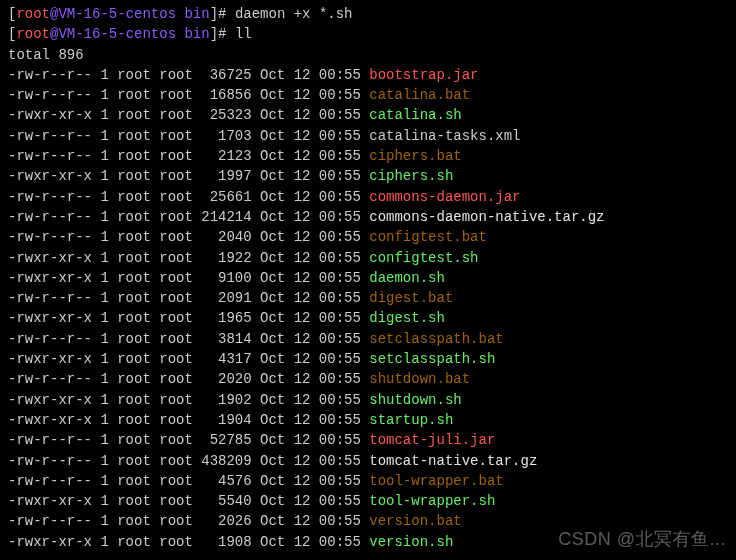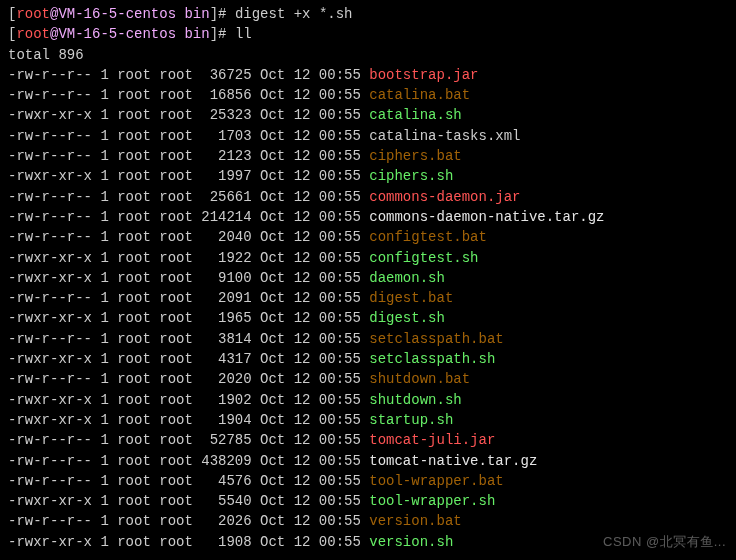--- a/index.html
+++ b/index.html
@@ -17,46 +17,46 @@
       width: 736px;
       height: 560px;
       overflow: hidden;
       position: relative;
     }
     .line {
       white-space: pre;
     }
     .prompt-open { color: #cccccc; }
     .prompt-user { color: #ff5555; margin-top: 32px; }
-    .prompt-host { color: #f0abfc; }
+    .prompt-host { color: #8b5cf6; }
     .cmd { color: #cccccc; }
     .file-entry {
       white-space: pre;
     }
     .perm { color: #cccccc; }
     .fname-jar { color: #ff5555; }
     .fname-bat { color: #a16207; }
     .fname-sh { color: #66ee66; font-weight: normal; }
     .fname-xml { color: #cccccc; }
     .fname-tgz { color: #e5e5e5; }
     .watermark {
       position: absolute;
       bottom: 8px;
       right: 10px;
       color: rgba(200,200,200,0.45);
       font-family: Arial, sans-serif;
-      font-size: 13px;
+      font-size: 18px;
       letter-spacing: 0.5px;
     }
   </style>
 </head>
 <body>
 
 <div id="terminal">
-    <div class="line"><span class="prompt-open">[</span><span class="prompt-user">root</span><span class="prompt-host">@VM-16-5-centos bin</span><span class="prompt-open">]</span><span class="prompt-open"># </span><span class="cmd">digest +x *.sh</span></div>
+    <div class="line"><span class="prompt-open">[</span><span class="prompt-user">root</span><span class="prompt-host">@VM-16-5-centos bin</span><span class="prompt-open">]</span><span class="prompt-open"># </span><span class="cmd">daemon +x *.sh</span></div>
     <div class="line"><span class="prompt-open">[</span><span class="prompt-user">root</span><span class="prompt-host">@VM-16-5-centos bin</span><span class="prompt-open">]</span><span class="prompt-open"># </span><span class="cmd">ll</span></div>
     <div class="line">total 896</div>
     <div class="file-entry"><span class="perm">-rw-r--r-- 1 root root  36725 Oct 12 00:55 </span><span class="fname-jar">bootstrap.jar</span></div>
     <div class="file-entry"><span class="perm">-rw-r--r-- 1 root root  16856 Oct 12 00:55 </span><span class="fname-bat">catalina.bat</span></div>
     <div class="file-entry"><span class="perm">-rwxr-xr-x 1 root root  25323 Oct 12 00:55 </span><span class="fname-sh">catalina.sh</span></div>
     <div class="file-entry"><span class="perm">-rw-r--r-- 1 root root   1703 Oct 12 00:55 </span><span class="fname-xml">catalina-tasks.xml</span></div>
     <div class="file-entry"><span class="perm">-rw-r--r-- 1 root root   2123 Oct 12 00:55 </span><span class="fname-bat">ciphers.bat</span></div>
     <div class="file-entry"><span class="perm">-rwxr-xr-x 1 root root   1997 Oct 12 00:55 </span><span class="fname-sh">ciphers.sh</span></div>
     <div class="file-entry"><span class="perm">-rw-r--r-- 1 root root  25661 Oct 12 00:55 </span><span class="fname-jar">commons-daemon.jar</span></div>
     <div class="file-entry"><span class="perm">-rw-r--r-- 1 root root 214214 Oct 12 00:55 </span><span class="fname-tgz">commons-daemon-native.tar.gz</span></div>

